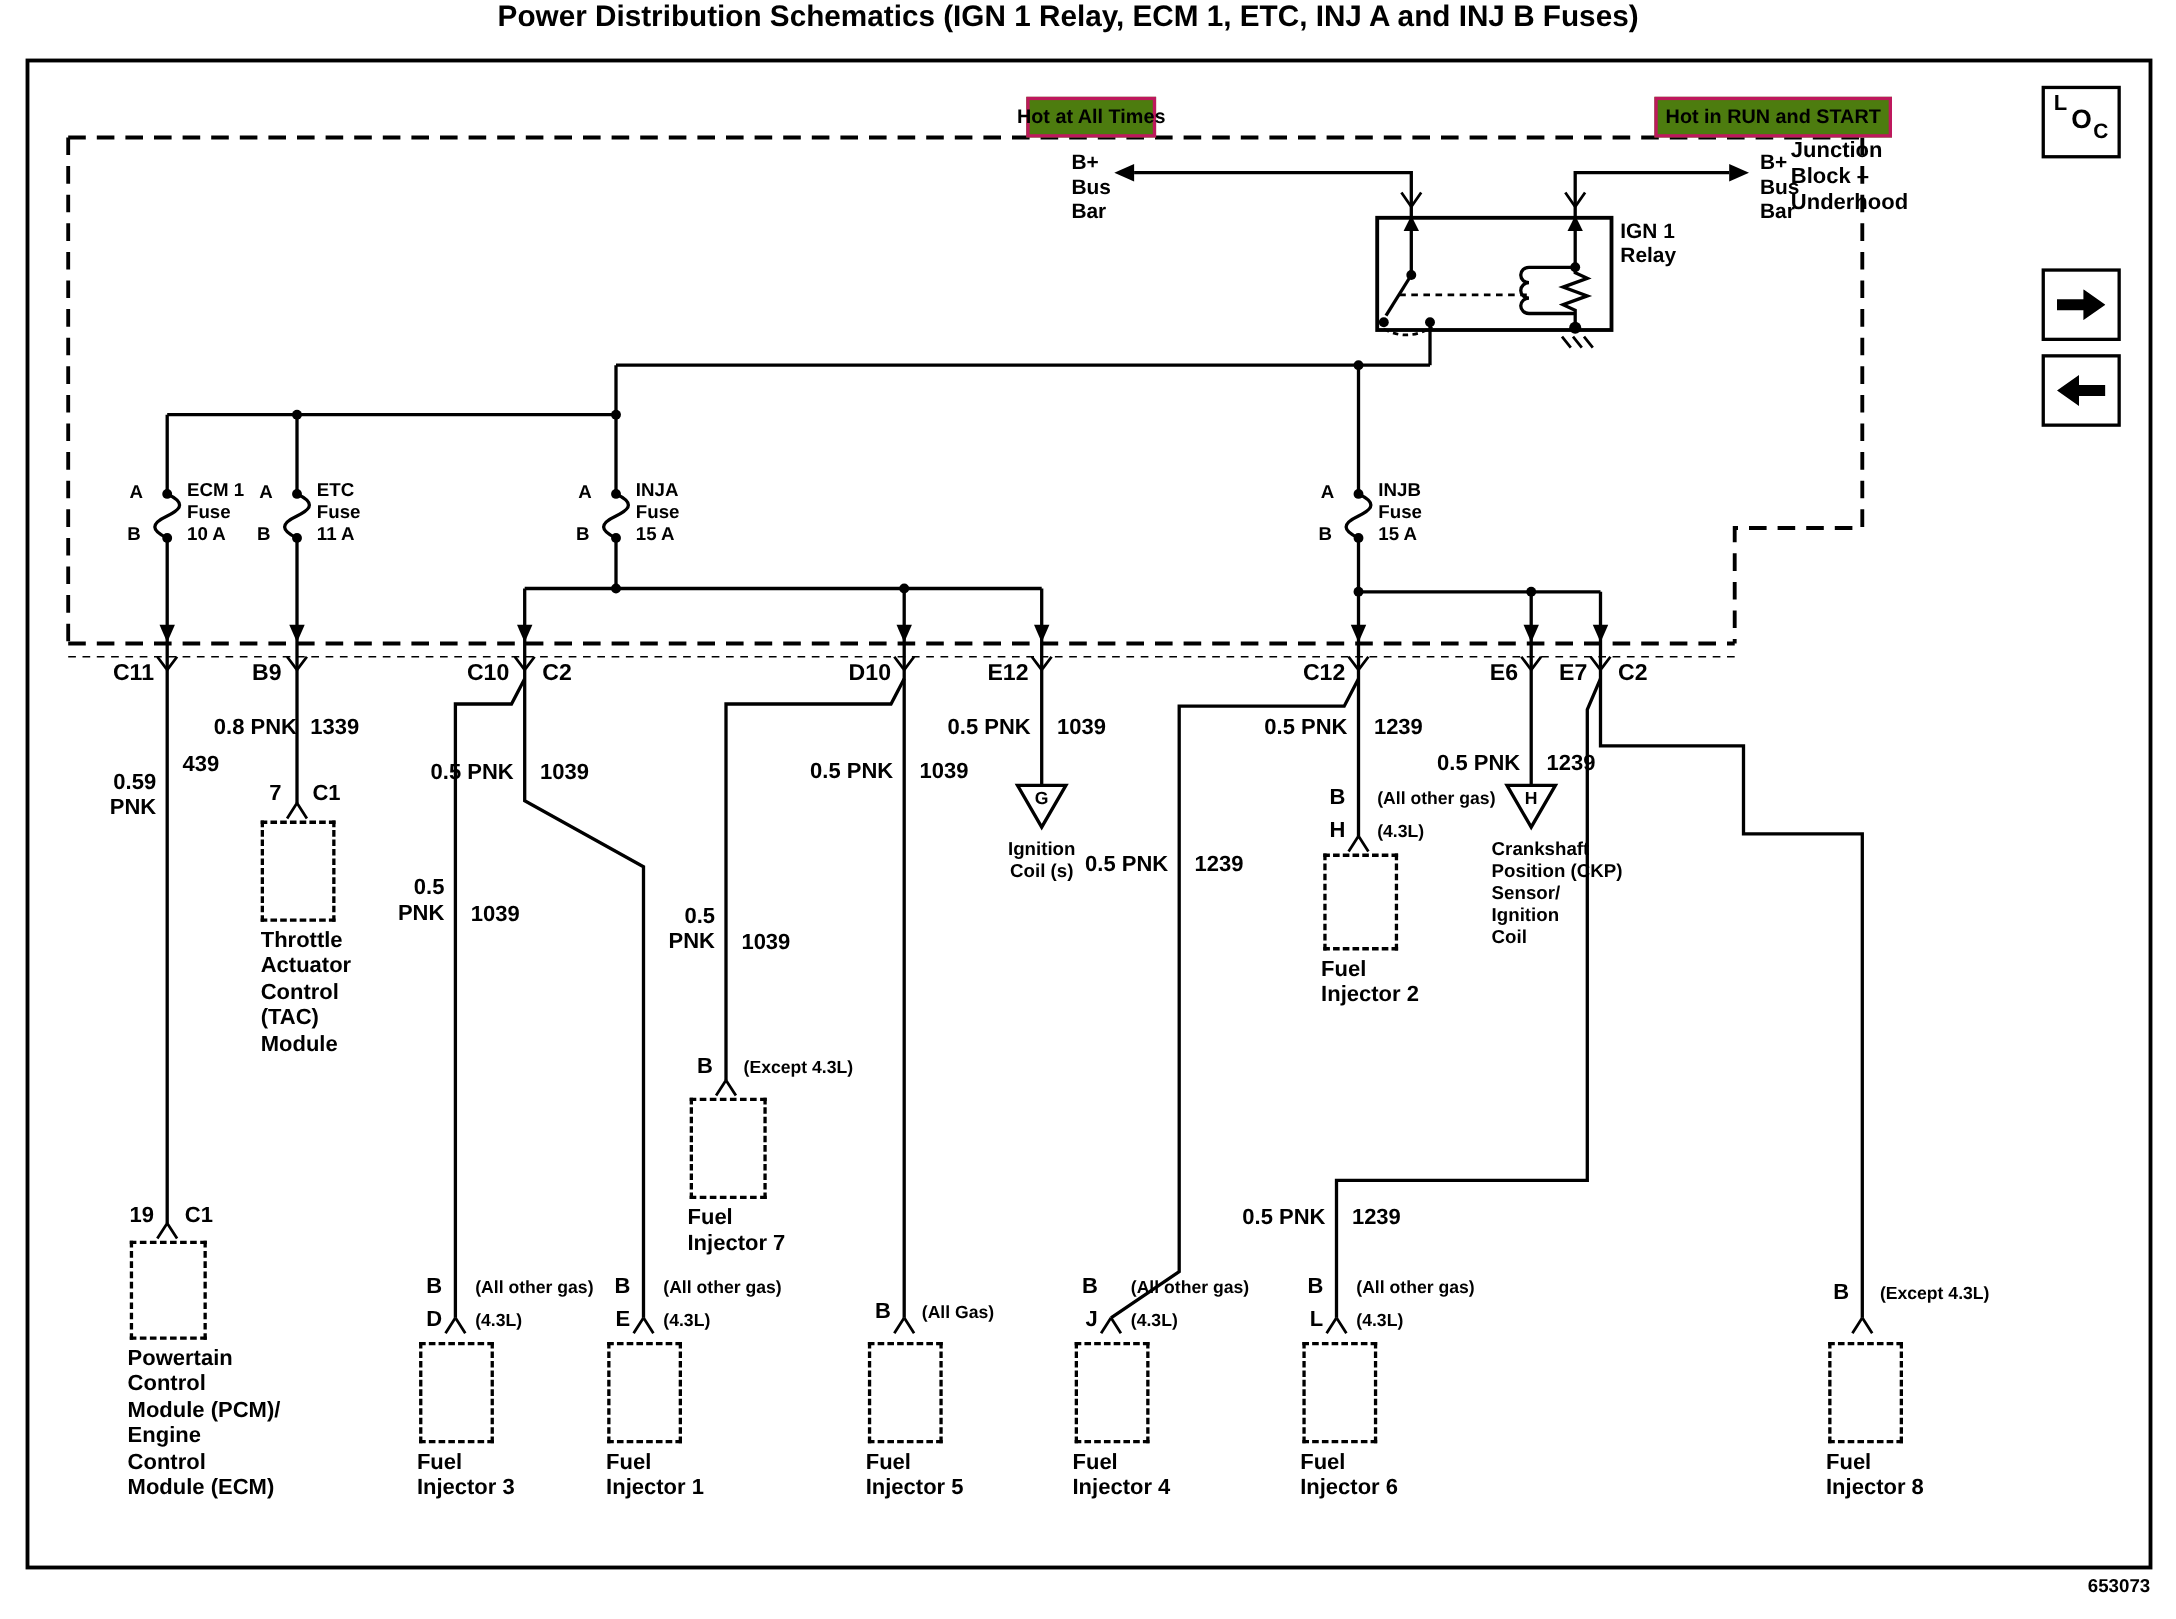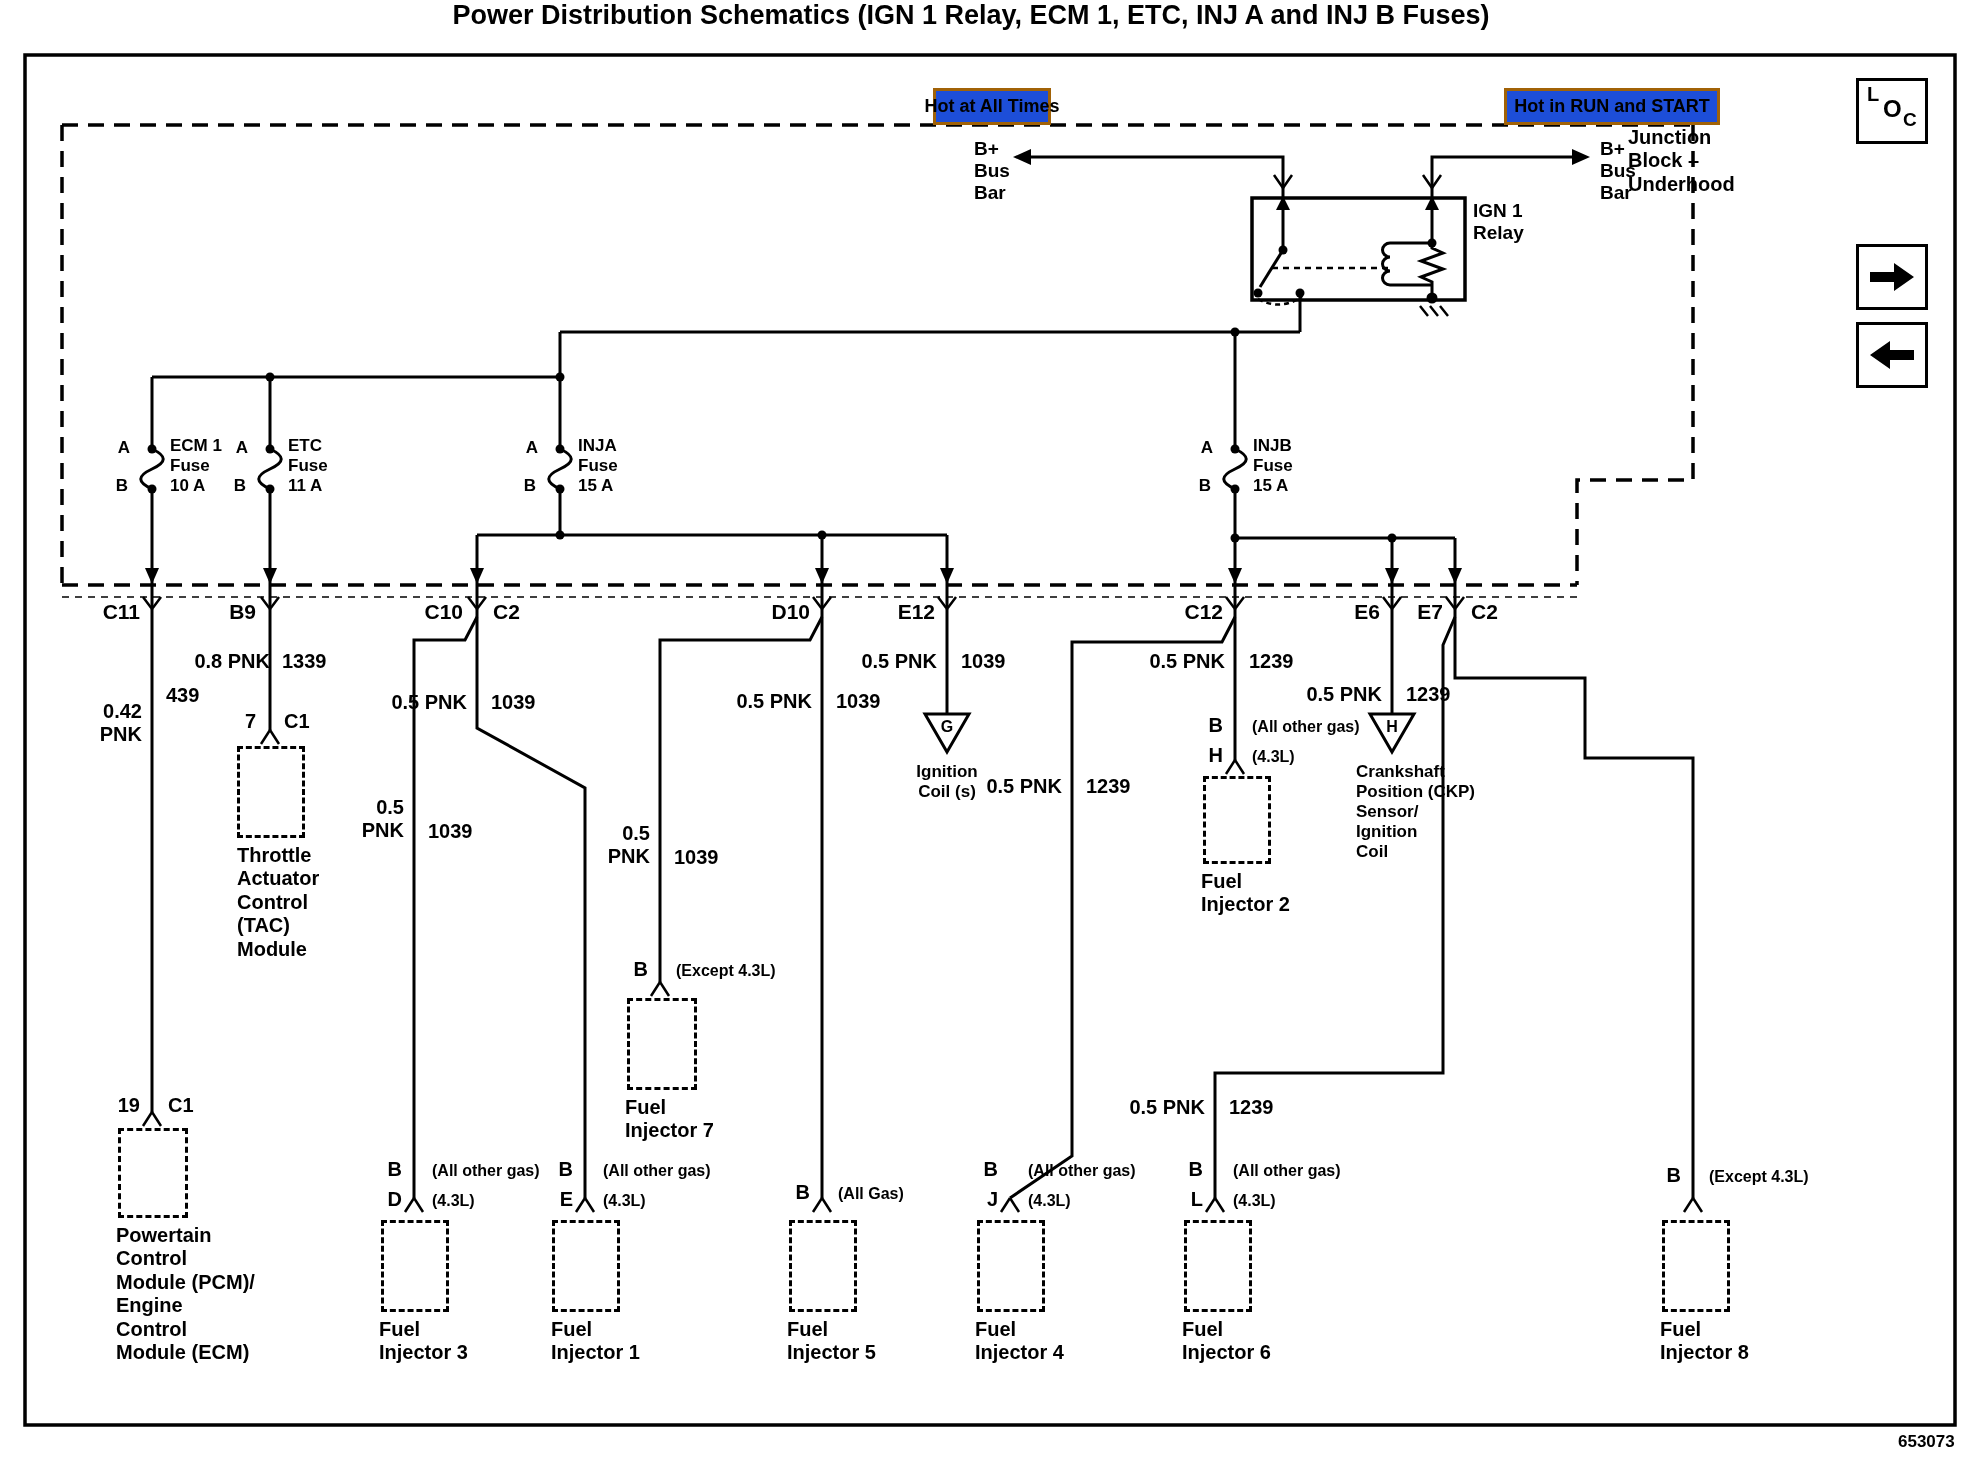--- a/index.html
+++ b/index.html
@@ -4,21 +4,21 @@
 <style>
   html,body{margin:0;padding:0;background:#fff;}
   #canvas{position:relative;width:1978px;height:1472px;background:#fff;
           font-family:"Liberation Sans",sans-serif;color:#000;overflow:hidden;}
   svg.wires{position:absolute;left:0;top:0;}
   .L{position:absolute;font-weight:bold;color:#000;white-space:pre-line;line-height:1.17;}
   .r{text-align:right}
   .c{text-align:center}.f16{font-size:16px}.f17{font-size:17px}.f19{font-size:19px}
   .f20{font-size:20px}.f21{font-size:21px}.f27{font-size:27px}
   .box{position:absolute;border:3px dashed #000;background:transparent;}
-  .hot{position:absolute;background:#1d4ed8;border:3px solid #a16207;font-weight:bold;font-size:18px;
+  .hot{position:absolute;background:#4d7c0f;border:3px solid #be185d;font-weight:bold;font-size:18px;
        display:flex;align-items:center;justify-content:center;white-space:nowrap;}
   .btn{position:absolute;background:#fff;border:3px solid #000;display:flex;align-items:center;justify-content:center;}
 </style>
 </head>
 <body>
 
 <div id="canvas">
 
   <div class="L f27 c" style="left:0;top:6;width:1942px">Power Distribution Schematics (IGN 1 Relay, ECM 1, ETC, INJ A and INJ B Fuses)</div>
 
@@ -210,21 +210,21 @@
   <div class="L f21 r" style="left:188px;top:600px;width:68px">B9</div>
   <div class="L f21 r" style="left:393px;top:600px;width:70px">C10</div>
   <div class="L f21" style="left:493px;top:600px">C2</div>
   <div class="L f21 r" style="left:738px;top:600px;width:72px">D10</div>
   <div class="L f21 r" style="left:861px;top:600px;width:74px">E12</div>
   <div class="L f21 r" style="left:1149px;top:600px;width:74px">C12</div>
   <div class="L f21 r" style="left:1324px;top:600px;width:56px">E6</div>
   <div class="L f21 r" style="left:1387px;top:600px;width:56px">E7</div>
   <div class="L f21" style="left:1471px;top:600px">C2</div>
 
-  <div class="L f20 r" style="left:62px;top:700px;width:80px">0.42
+  <div class="L f20 r" style="left:62px;top:700px;width:80px">0.59
 PNK</div>
   <div class="L f20" style="left:166px;top:684px">439</div>
   <div class="L f20 r" style="left:160px;top:650px;width:110px">0.8 PNK</div>
   <div class="L f20" style="left:282px;top:650px">1339</div>
   <div class="L f20 r" style="left:347px;top:691px;width:120px">0.5 PNK</div>
   <div class="L f20" style="left:491px;top:691px">1039</div>
   <div class="L f20 r" style="left:334px;top:796px;width:70px">0.5
 PNK</div>
   <div class="L f20" style="left:428px;top:820px">1039</div>
   <div class="L f20 r" style="left:580px;top:822px;width:70px">0.5

